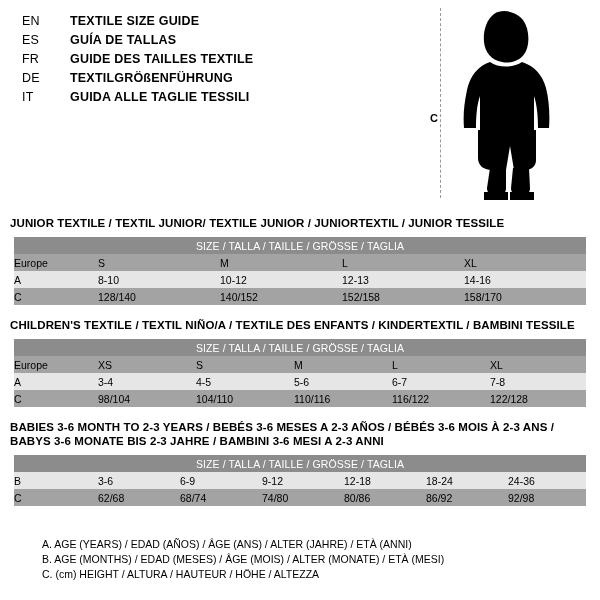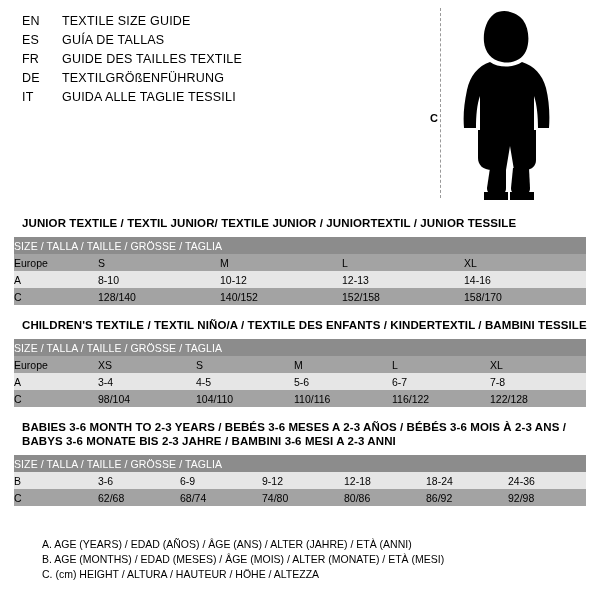--- a/index.html
+++ b/index.html
@@ -36,21 +36,22 @@
     height: 19px;
     font-size: 12.5px;
     letter-spacing: 0.2px;
   }
   .lang-code {
     width: 40px;
     flex: 0 0 40px;
     font-weight: normal;
   }
   .lang-title {
-    font-weight: normal;
+    font-weight: bold;
+    margin-left: 8px;
   }
 
   
   .figure-area {
     position: absolute;
     right: 10px;
     top: 8px;
     width: 160px;
     height: 196px;
   }
@@ -72,21 +73,21 @@
   }
   .silhouette {
     position: absolute;
     left: 20px;
     top: 2px;
   }
 
   
   .section-title {
     position: absolute;
-    left: 22px;
+    left: 10px;
     font-size: 11.5px;
     font-weight: bold;
     letter-spacing: 0.1px;
     white-space: nowrap;
   }
   .section-title.two-line {
     line-height: 14px;
   }
 
   
@@ -104,20 +105,21 @@
   }
   .band {
     background: #8c8c8c;
     color: #ffffff;
     font-weight: normal;
   }
   .band td {
     padding-left: 6px;
     font-size: 10.5px;
     letter-spacing: 0.1px;
+    text-align: center;
   }
   .rowlabel {
     padding-left: 6px;
     width: 84px;
   }
   .row-alt {
     background: #e6e6e6;
   }
   .row-plain {
     background: #a3a3a3;

